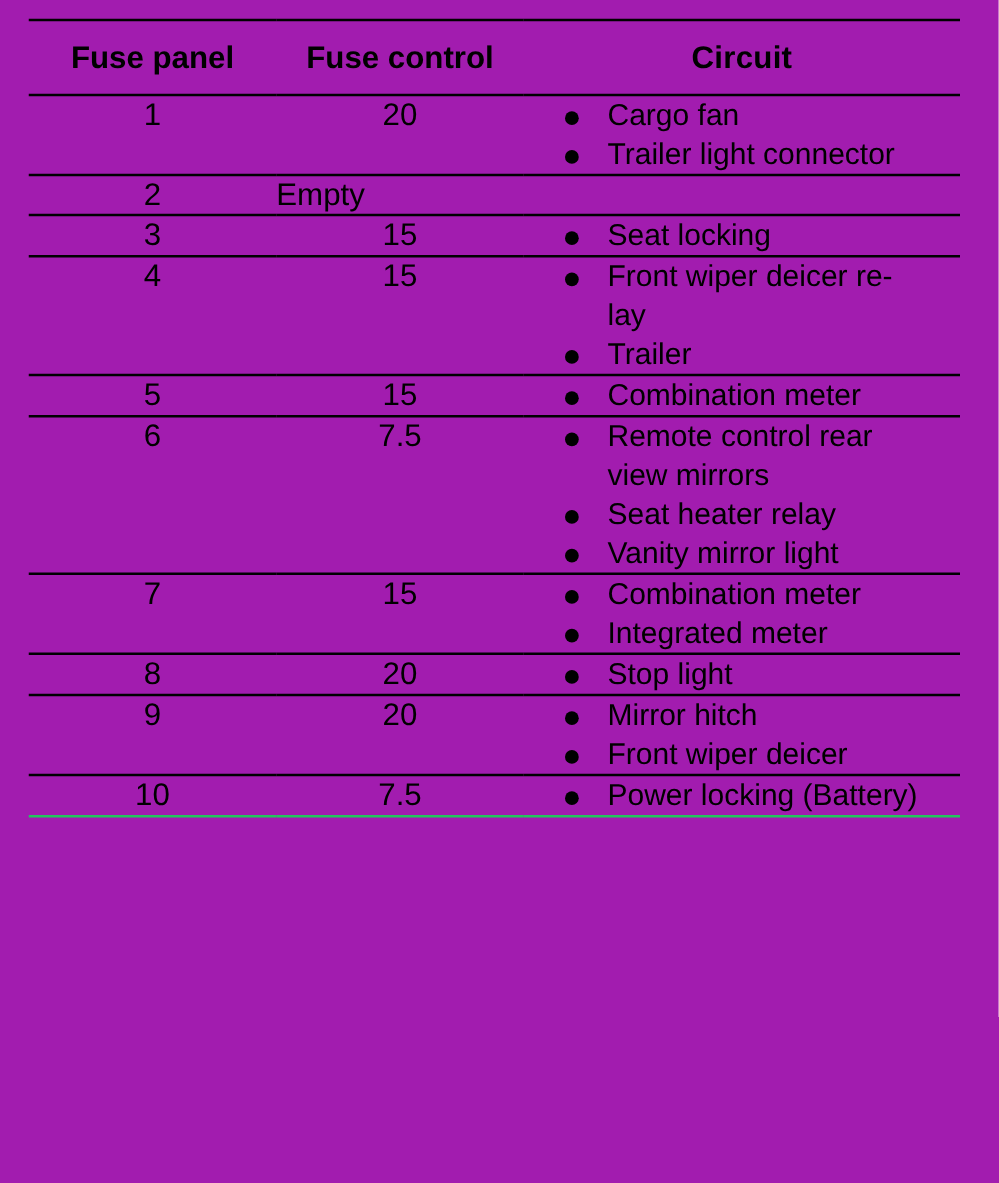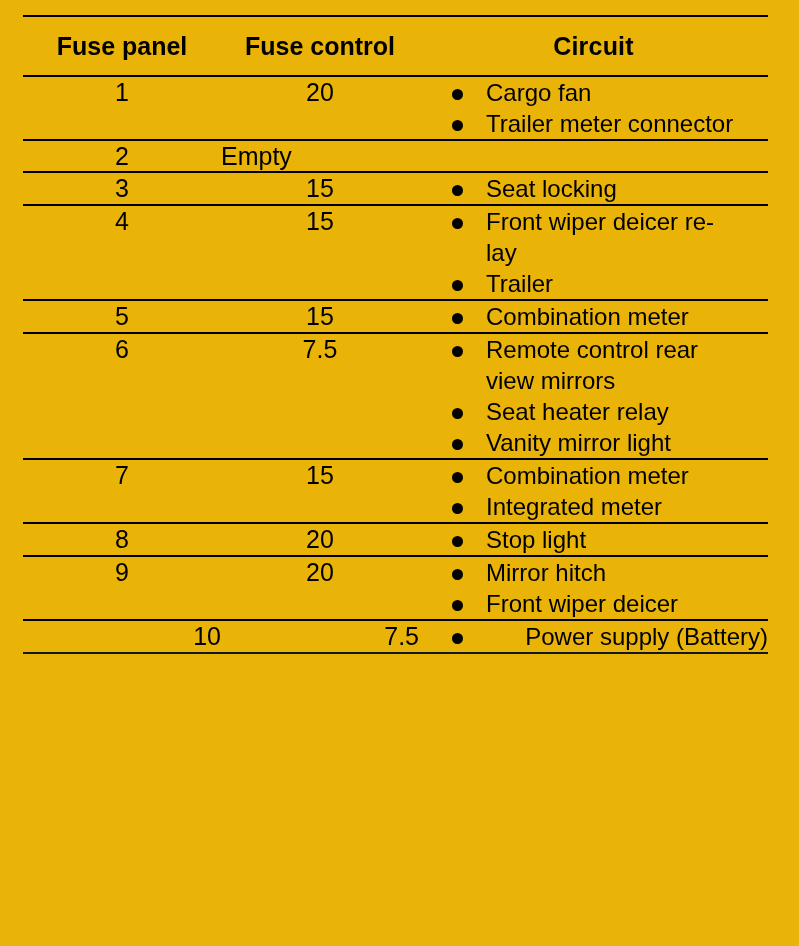--- a/index.html
+++ b/index.html
@@ -12,21 +12,21 @@
     height: 946px;
     font-family: "Liberation Sans", sans-serif;
     color: #000000;
     -webkit-font-smoothing: antialiased;
   }
 
   .sheet {
     position: relative;
     width: 799px;
     height: 946px;
-    background: #eab308;
+    background: #a21caf;
     overflow: hidden;
   }
 
   .fuse-table {
     position: absolute;
     left: 23px;
     top: 15px;
     width: 745px;
     border-collapse: collapse;
     table-layout: fixed;
@@ -53,22 +53,21 @@
 
   
   tbody tr.data-row > td {
     padding: 0;
     border-bottom: 2px solid #000000;
     vertical-align: top;
     font-size: 25px;
     font-weight: normal;
   }
   tbody tr.data-row:last-child > td {
-    border-bottom: 2px solid #0f172a;
-    text-align: right;
+    border-bottom: 2px solid #22c55e;
   }
 
   td.cell-panel,
   td.cell-rating {
     text-align: center;
     padding-top: 16px;
     padding-bottom: 18px;
     line-height: 30px;
   }
   td.cell-rating.rating-empty {
@@ -130,21 +129,21 @@
           <td class="cell-panel">1</td>
           <td class="cell-rating">20</td>
           <td class="cell-circuit">
             <ul class="circuit-list">
               <li class="circuit-item">
                 <span class="bullet-dot"></span>
                 <span class="circuit-text">Cargo fan</span>
               </li>
               <li class="circuit-item">
                 <span class="bullet-dot"></span>
-                <span class="circuit-text">Trailer meter connector</span>
+                <span class="circuit-text">Trailer light connector</span>
               </li>
             </ul>
           </td>
         </tr>
         <tr class="data-row">
           <td class="cell-panel">2</td>
           <td class="cell-rating rating-empty">Empty</td>
           <td class="cell-circuit">
             <ul class="circuit-list"></ul>
           </td>
@@ -255,20 +254,20 @@
             </ul>
           </td>
         </tr>
         <tr class="data-row">
           <td class="cell-panel">10</td>
           <td class="cell-rating">7.5</td>
           <td class="cell-circuit">
             <ul class="circuit-list">
               <li class="circuit-item">
                 <span class="bullet-dot"></span>
-                <span class="circuit-text">Power supply (Battery)</span>
+                <span class="circuit-text">Power locking (Battery)</span>
               </li>
             </ul>
           </td>
         </tr>
       </tbody>
   </table>
 </div>
 
 </body></html>

